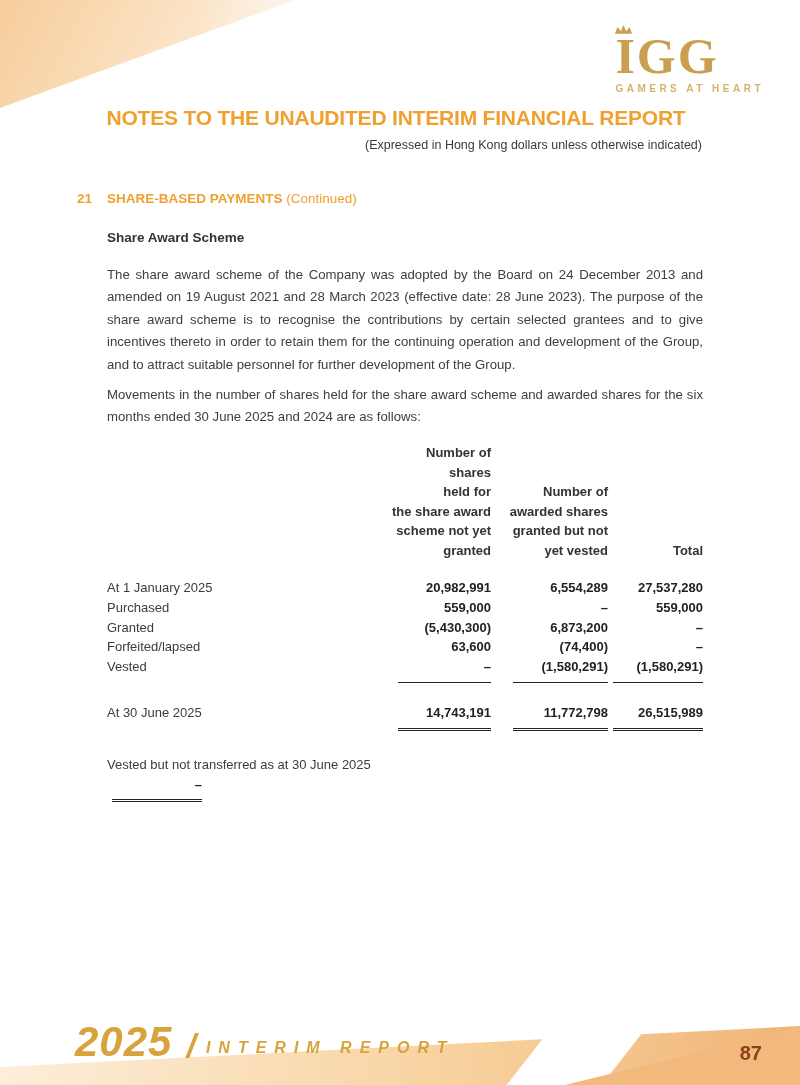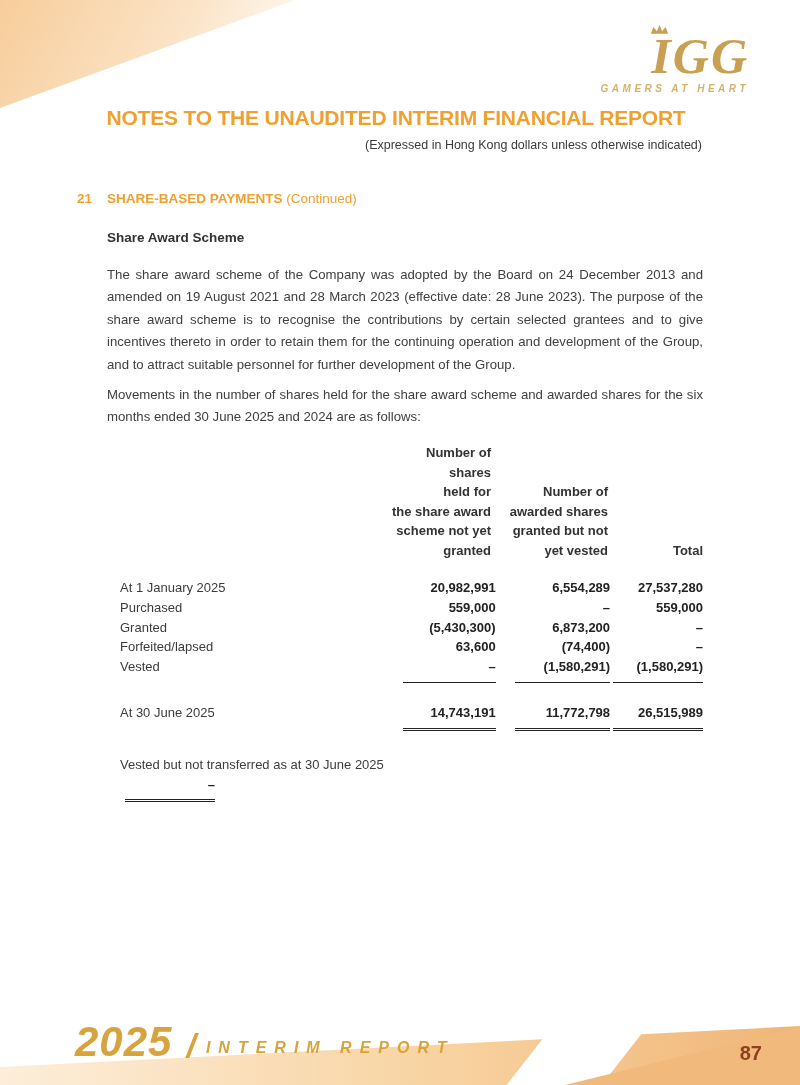--- a/index.html
+++ b/index.html
@@ -39,22 +39,22 @@
   .deco-bottom-right {
     position: absolute; bottom: 0; right: 0;
     width: 235px; height: 58px;
     background: #f2b97c;
     clip-path: polygon(0 100%, 100% 0, 100% 100%);
     z-index: 0;
   }
 
   
   .logo {
-    position: absolute; top: 24px; right: 51px;
-    text-align: right; z-index: 2; font-style: italic;
+    position: absolute; top: 24px; right: 36px;
+    text-align: left; z-index: 2;
   }
   .logo-mark { position: relative; display: inline-block; padding-top: 8px; }
   .crown {
     position: absolute; top: 0; left: -1px;
     width: 19px; height: 11px; fill: #c9a052;
   }
   .logo-text {
     font-family: "Liberation Serif", serif;
     font-weight: bold;
     font-size: 50px;
@@ -121,21 +121,21 @@
     font-size: 13px; color: #333333; z-index: 2;
   }
   .t-header { display: flex; align-items: flex-end; }
   .c0 { width: 284px; }
   .c1 { width: 100px; text-align: right; }
   .c2 { width: 117px; text-align: right; }
   .c3 { width: 95px; text-align: right; }
   .c-wide { flex: 1; }
   .th { font-weight: bold; white-space: pre-line; line-height: 19.5px; }
   .t-body { margin-top: 18px; }
-  .t-row { display: flex; line-height: 19.8px; margin-left: 13px; }
+  .t-row { display: flex; line-height: 19.8px; }
   .lbl { color: #3c3c3c; }
   .num { font-weight: bold; color: #222222; }
   .u1, .u2 { display: inline-block; text-align: right; padding-bottom: 5px; }
   .u1 { border-bottom: 1px solid #222222; }
   .u2 { border-bottom: 3px double #222222; }
   .c1 .u1, .c1 .u2 { min-width: 93px; }
   .c2 .u1, .c2 .u2 { min-width: 95px; }
   .c3 .u1, .c3 .u2 { min-width: 90px; }
   .row-total { margin-top: 20px; }
   .row-foot { margin-top: 24px; flex-direction: column; }

